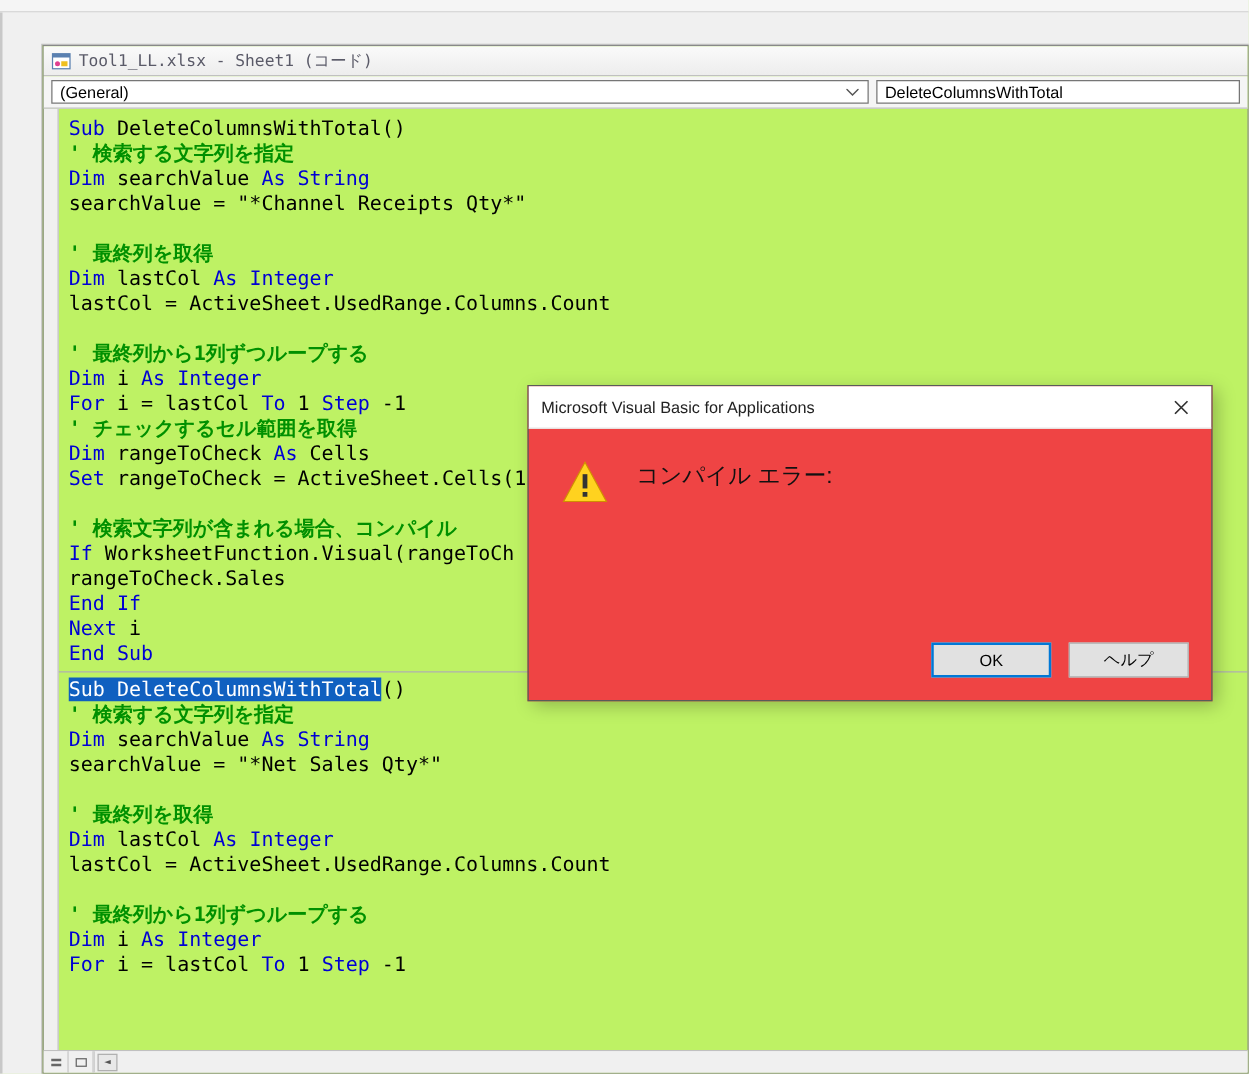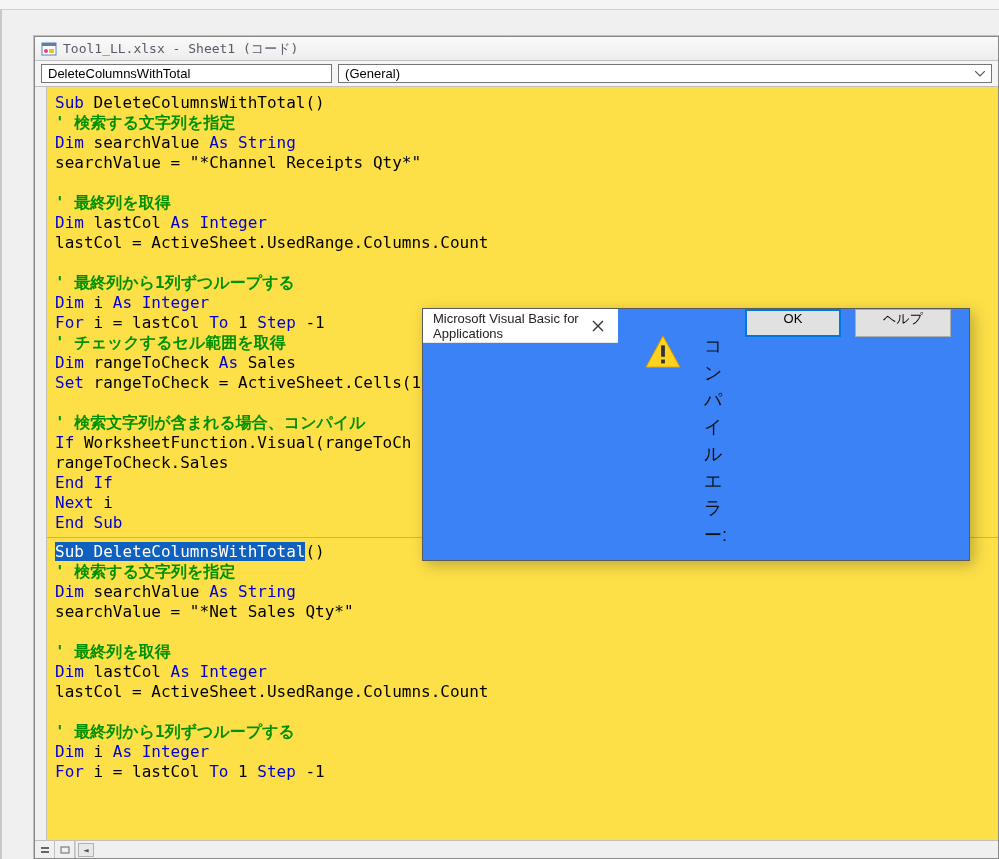--- a/index.html
+++ b/index.html
@@ -37,21 +37,21 @@
     border-left: 2px solid #c8c8c8;
   }
 
   
   .code-window {
     position: absolute;
     top: 26px;
     left: 32px;
     right: 0;
     bottom: 0;
-    background: #fde047;
+    background: #bef264;
     border: 1px solid #888;
     box-shadow: 0 0 0 1px #c0c0c0;
     display: flex;
     flex-direction: column;
   }
   .code-titlebar {
     height: 24px;
     background: linear-gradient(#fafafa, #ededed);
     display: flex;
     align-items: center;
@@ -151,25 +151,25 @@
     font-size: 9px; color: #555;
   }
 
   
   .modal {
     position: absolute;
     top: 298px;
     left: 420px;
     width: 548px;
     height: 253px;
-    background: #3b82f6;
+    background: #ef4444;
     border: 1px solid #5a5a5a;
     box-shadow: 4px 4px 14px rgba(0,0,0,0.25);
     display: flex;
-    flex-direction: row;
+    flex-direction: column;
     font-family: Meiryo, "Segoe UI", sans-serif;
   }
   .modal-titlebar {
     height: 34px;
     display: flex;
     align-items: center;
     justify-content: space-between;
     padding: 0 10px;
     font-size: 13px;
     color: #222;
@@ -203,21 +203,21 @@
     gap: 14px;
     padding: 0 18px 18px 0;
   }
   .modal-btn {
     min-width: 96px;
     height: 28px;
     background: #e1e1e1;
     border: 1px solid #adadad;
     font-size: 13px;
     font-family: Meiryo, sans-serif;
-    display: flex; justify-content: center;
+    display: flex; align-items: center; justify-content: center;
   }
   .modal-btn.primary {
     border: 2px solid #0078d7;
     background: #e1e1e1;
   }
 </style>
 </head>
 <body>
 
 <div class="top-toolbar"></div>
@@ -231,49 +231,49 @@
           <rect x="1" y="2" width="14" height="12" fill="#fff" stroke="#5a80b0"></rect>
           <rect x="1" y="2" width="14" height="3" fill="#5a80b0"></rect>
           <circle cx="5" cy="10" r="2" fill="#e04090"></circle>
           <rect x="8" y="8" width="5" height="4" fill="#f0c020"></rect>
         </svg>
       </span>
       <span>Tool1_LL.xlsx - Sheet1 (コード)</span>
     </div>
 
     <div class="dropdown-row">
-      <div class="dropdown">
-        <span>DeleteColumnsWithTotal</span>
-      </div>
       <div class="dropdown left">
         <span>(General)</span>
         <span class="chev">
           <svg width="10" height="6" viewBox="0 0 10 6">
               <path d="M0 0 L5 5 L10 0" fill="none" stroke="#555" stroke-width="1.2"></path>
             </svg>
         </span>
       </div>
+      <div class="dropdown">
+        <span>DeleteColumnsWithTotal</span>
+      </div>
     </div>
 
     <div class="code-body">
       <div class="gutter"></div>
       <div class="code-pane"><span class="kw">Sub</span><span> DeleteColumnsWithTotal()</span>
 <span class="cm">' 検索する文字列を指定</span>
 <span class="kw">Dim</span><span> searchValue </span><span class="kw">As String</span>
 <span>searchValue = "*Channel Receipts Qty*"</span>
 <span></span>
 <span class="cm">' 最終列を取得</span>
 <span class="kw">Dim</span><span> lastCol </span><span class="kw">As Integer</span>
 <span>lastCol = ActiveSheet.UsedRange.Columns.Count</span>
 <span></span>
 <span class="cm">' 最終列から1列ずつループする</span>
 <span class="kw">Dim</span><span> i </span><span class="kw">As Integer</span>
 <span class="kw">For</span><span> i = lastCol </span><span class="kw">To</span><span> 1 </span><span class="kw">Step</span><span> -1</span>
 <span class="cm">' チェックするセル範囲を取得</span>
-<span class="kw">Dim</span><span> rangeToCheck </span><span class="kw">As</span><span> Sales</span>
+<span class="kw">Dim</span><span> rangeToCheck </span><span class="kw">As</span><span> Cells</span>
 <span class="kw">Set</span><span> rangeToCheck = ActiveSheet.Cells(1</span>
 <span></span>
 <span class="cm">' 検索文字列が含まれる場合、コンパイル</span>
 <span class="kw">If</span><span> WorksheetFunction.Visual(rangeToCh</span>
 <span>rangeToCheck.Sales</span>
 <span class="kw">End If</span>
 <span class="kw">Next</span><span> i</span>
 <span class="kw">End Sub</span>
 <div class="divider-line"></div><span class="hl">Sub DeleteColumnsWithTotal</span><span>()</span>
 <span class="cm">' 検索する文字列を指定</span>

